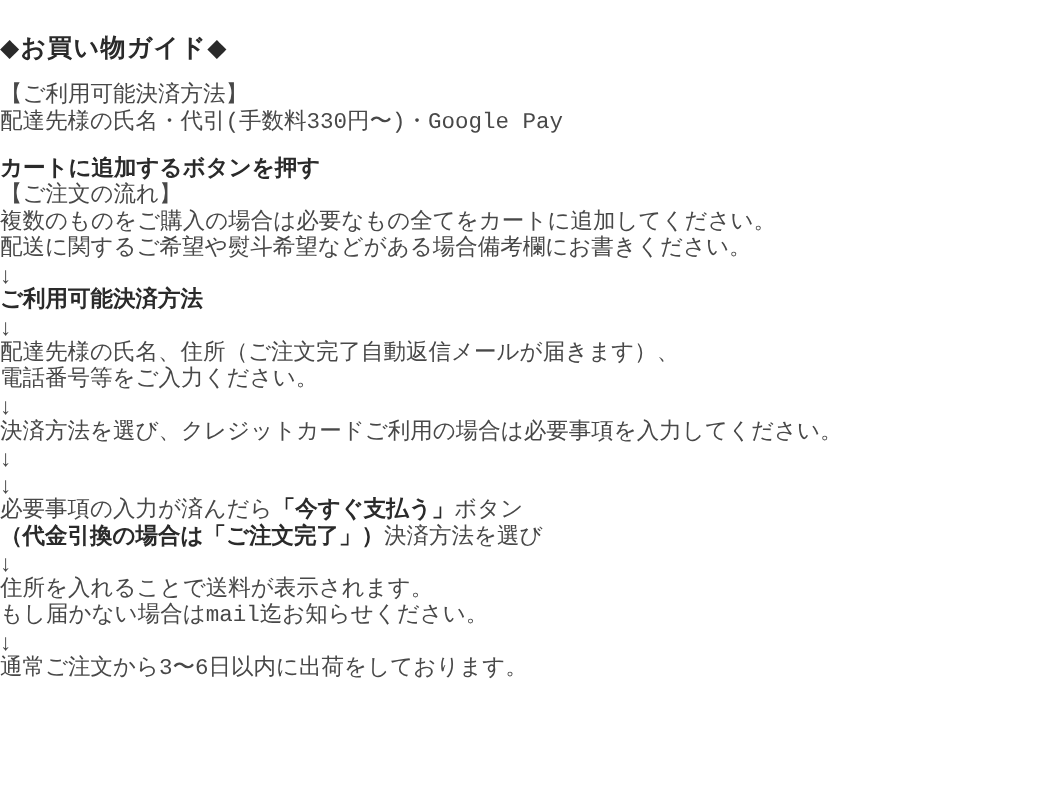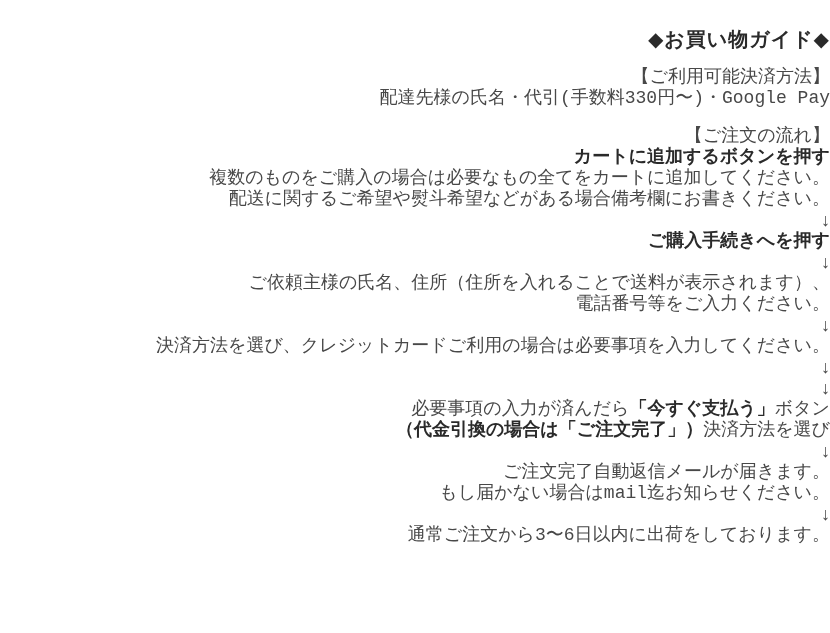--- a/index.html
+++ b/index.html
@@ -12,21 +12,21 @@
     width: 830px;
     height: 633px;
     background: var(--bg-color);
     overflow: hidden;
     font-family: "Liberation Sans", "DejaVu Sans", sans-serif;
   }
   .guide-page {
     width: 830px;
     height: 574px;
     padding-top: 28px;
-    text-align: right;
+    text-align: left;
     color: var(--text-color);
   }
   .page-title {
     font-size: 20px;
     line-height: 22px;
     font-weight: bold;
     color: var(--emphasis-color);
     letter-spacing: 1px;
     margin-bottom: 17px;
   }
@@ -57,50 +57,50 @@
 <div class="guide-page">
 
   <div class="page-title">◆お買い物ガイド◆</div>
 
   <div class="payment-section">
     <div class="line">【ご利用可能決済方法】</div>
     <div class="line">配達先様の氏名・代引(手数料330円〜)・Google Pay</div>
   </div>
 
   <div class="section">
+    <div class="line bold-step">カートに追加するボタンを押す</div>
+
     <div class="line">【ご注文の流れ】</div>
-
-    <div class="line bold-step">カートに追加するボタンを押す</div>
     <div class="line">複数のものをご購入の場合は必要なもの全てをカートに追加してください。</div>
     <div class="line">配送に関するご希望や熨斗希望などがある場合備考欄にお書きください。</div>
 
     <div class="arrow-line">↓</div>
 
-    <div class="line bold-step">ご購入手続きへを押す</div>
+    <div class="line bold-step">ご利用可能決済方法</div>
 
     <div class="arrow-line">↓</div>
 
-    <div class="line">ご依頼主様の氏名、住所（住所を入れることで送料が表示されます）、</div>
+    <div class="line">配達先様の氏名、住所（ご注文完了自動返信メールが届きます）、</div>
     <div class="line">電話番号等をご入力ください。</div>
 
     <div class="arrow-line">↓</div>
 
     <div class="line">決済方法を選び、クレジットカードご利用の場合は必要事項を入力してください。</div>
 
     <div class="arrow-line">↓</div>
 
 
     <div class="arrow-line">↓</div>
 
     <div class="line"><span>必要事項の入力が済んだら</span><span class="emph">「今すぐ支払う」</span><span>ボタン</span></div>
     <div class="line"><span class="emph">（代金引換の場合は「ご注文完了」）</span><span>決済方法を選び</span></div>
 
     <div class="arrow-line">↓</div>
 
-    <div class="line">ご注文完了自動返信メールが届きます。</div>
+    <div class="line">住所を入れることで送料が表示されます。</div>
     <div class="line">もし届かない場合はmail迄お知らせください。</div>
 
     <div class="arrow-line">↓</div>
 
     <div class="line">通常ご注文から3〜6日以内に出荷をしております。</div>
   </div>
 
 </div>
 
 </body></html>

